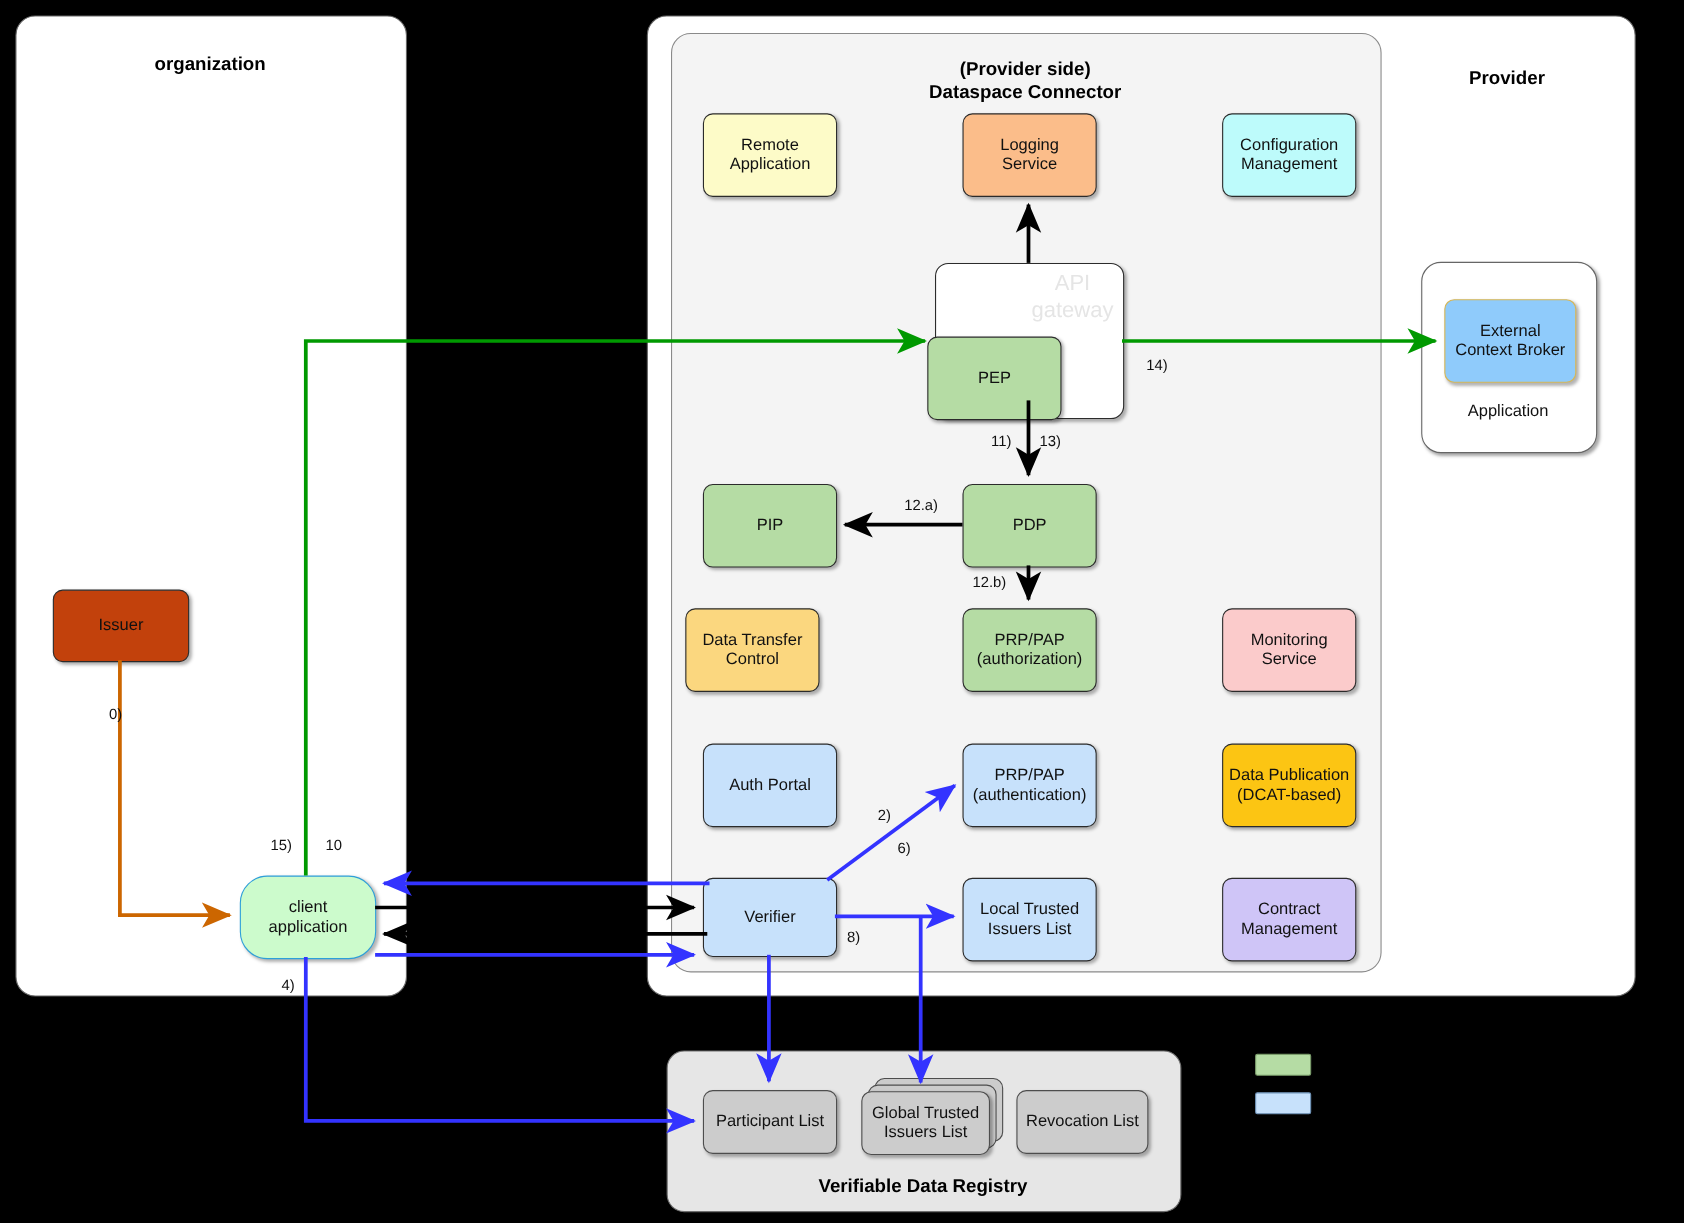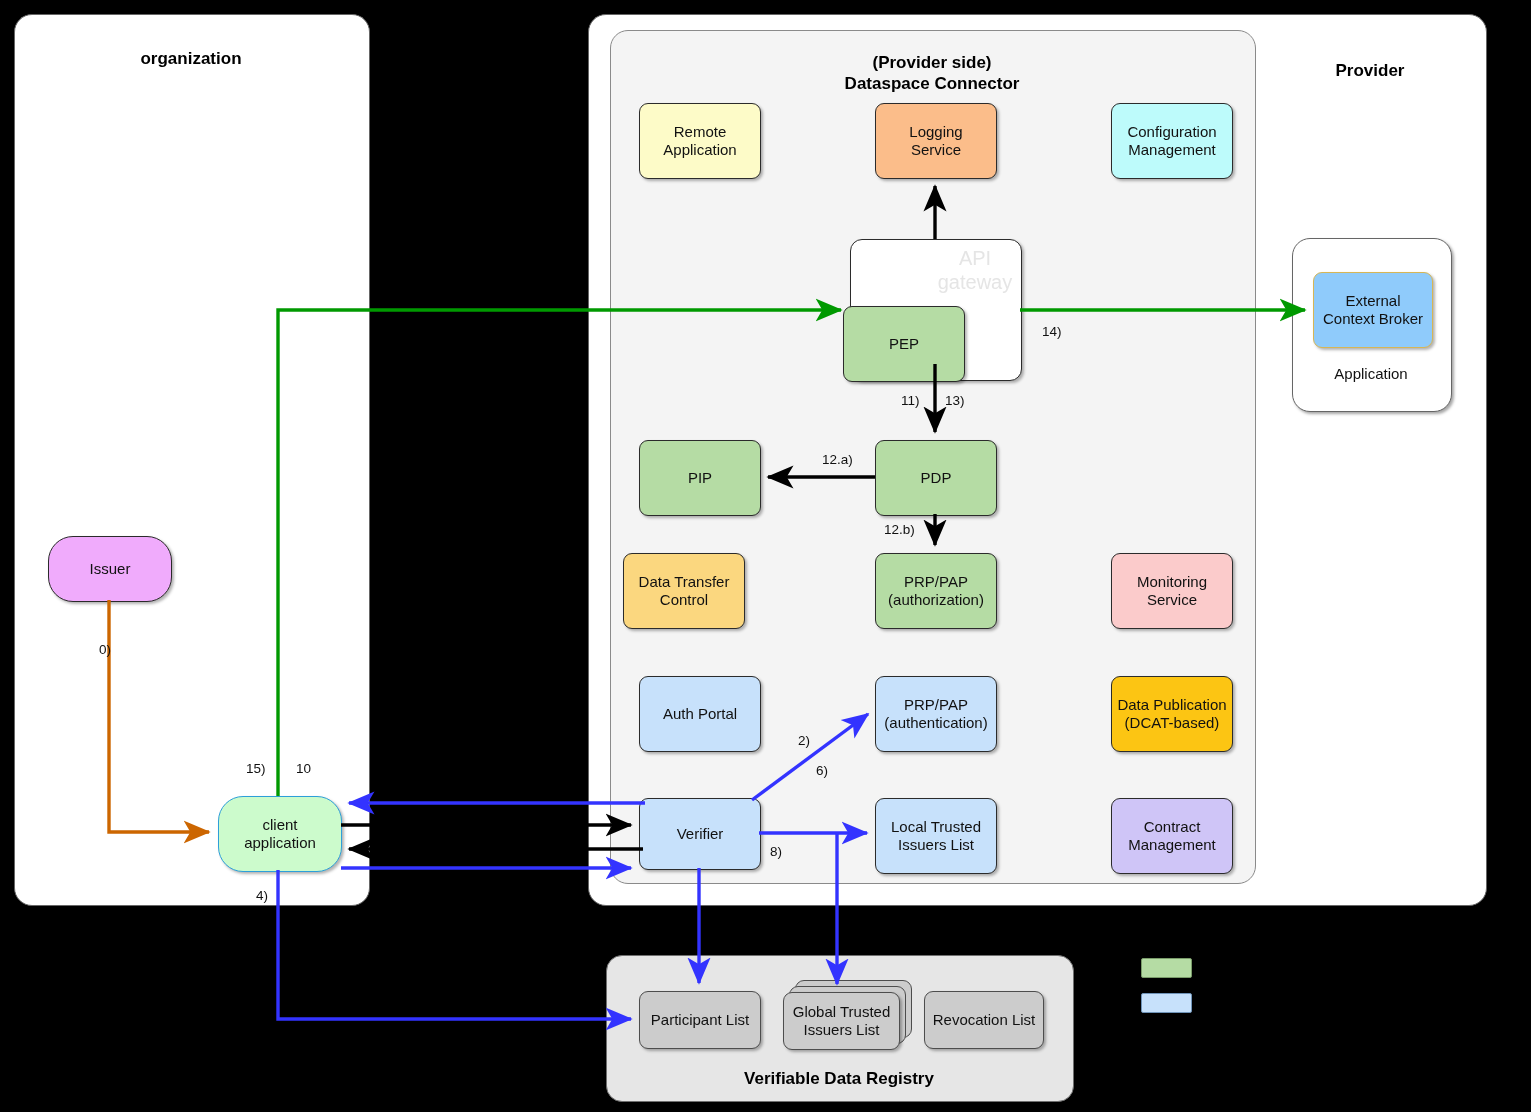--- a/index.html
+++ b/index.html
@@ -25,21 +25,21 @@
   .n-yellow{background:#fdfbc8;}
   .n-orange{background:#fbbd8a;}
   .n-cyan{background:#bdfbfb;}
   .n-green{background:#b5dca4;}
   .n-amber{background:#fbd77f;}
   .n-gold{background:#fcc513;}
   .n-blue{background:#c7e1fb;}
   .n-pink{background:#fbcbcb;}
   .n-purple{background:#cfc5f7;}
   .n-grey{background:#cccccc;border-color:#4d4d4d;}
-  .n-white{background:#f0abfc;border-radius:25px;}
+  .n-white{background:#c2410c;}
   .n-clientapp{background:#ccfbcc;border:1.5px solid #2d9fd9;}
   .n-ecb{background:#8fcbfb;border:1.5px solid #d6b656;}
 
   .gw{position:absolute;background:#ffffff;border:1px solid #2b2b2b;border-radius:12px;
       box-shadow:2px 2px 3px rgba(0,0,0,.30);}
   .gw-label{position:absolute;font-size:20px;color:#e5e5e5;text-align:center;line-height:1.2;}
 
   .stack-back{position:absolute;background:#cccccc;border:1px solid #4d4d4d;border-radius:9px;}
 
   .edge-label{position:absolute;font-size:13.5px;color:#111;white-space:nowrap;}

